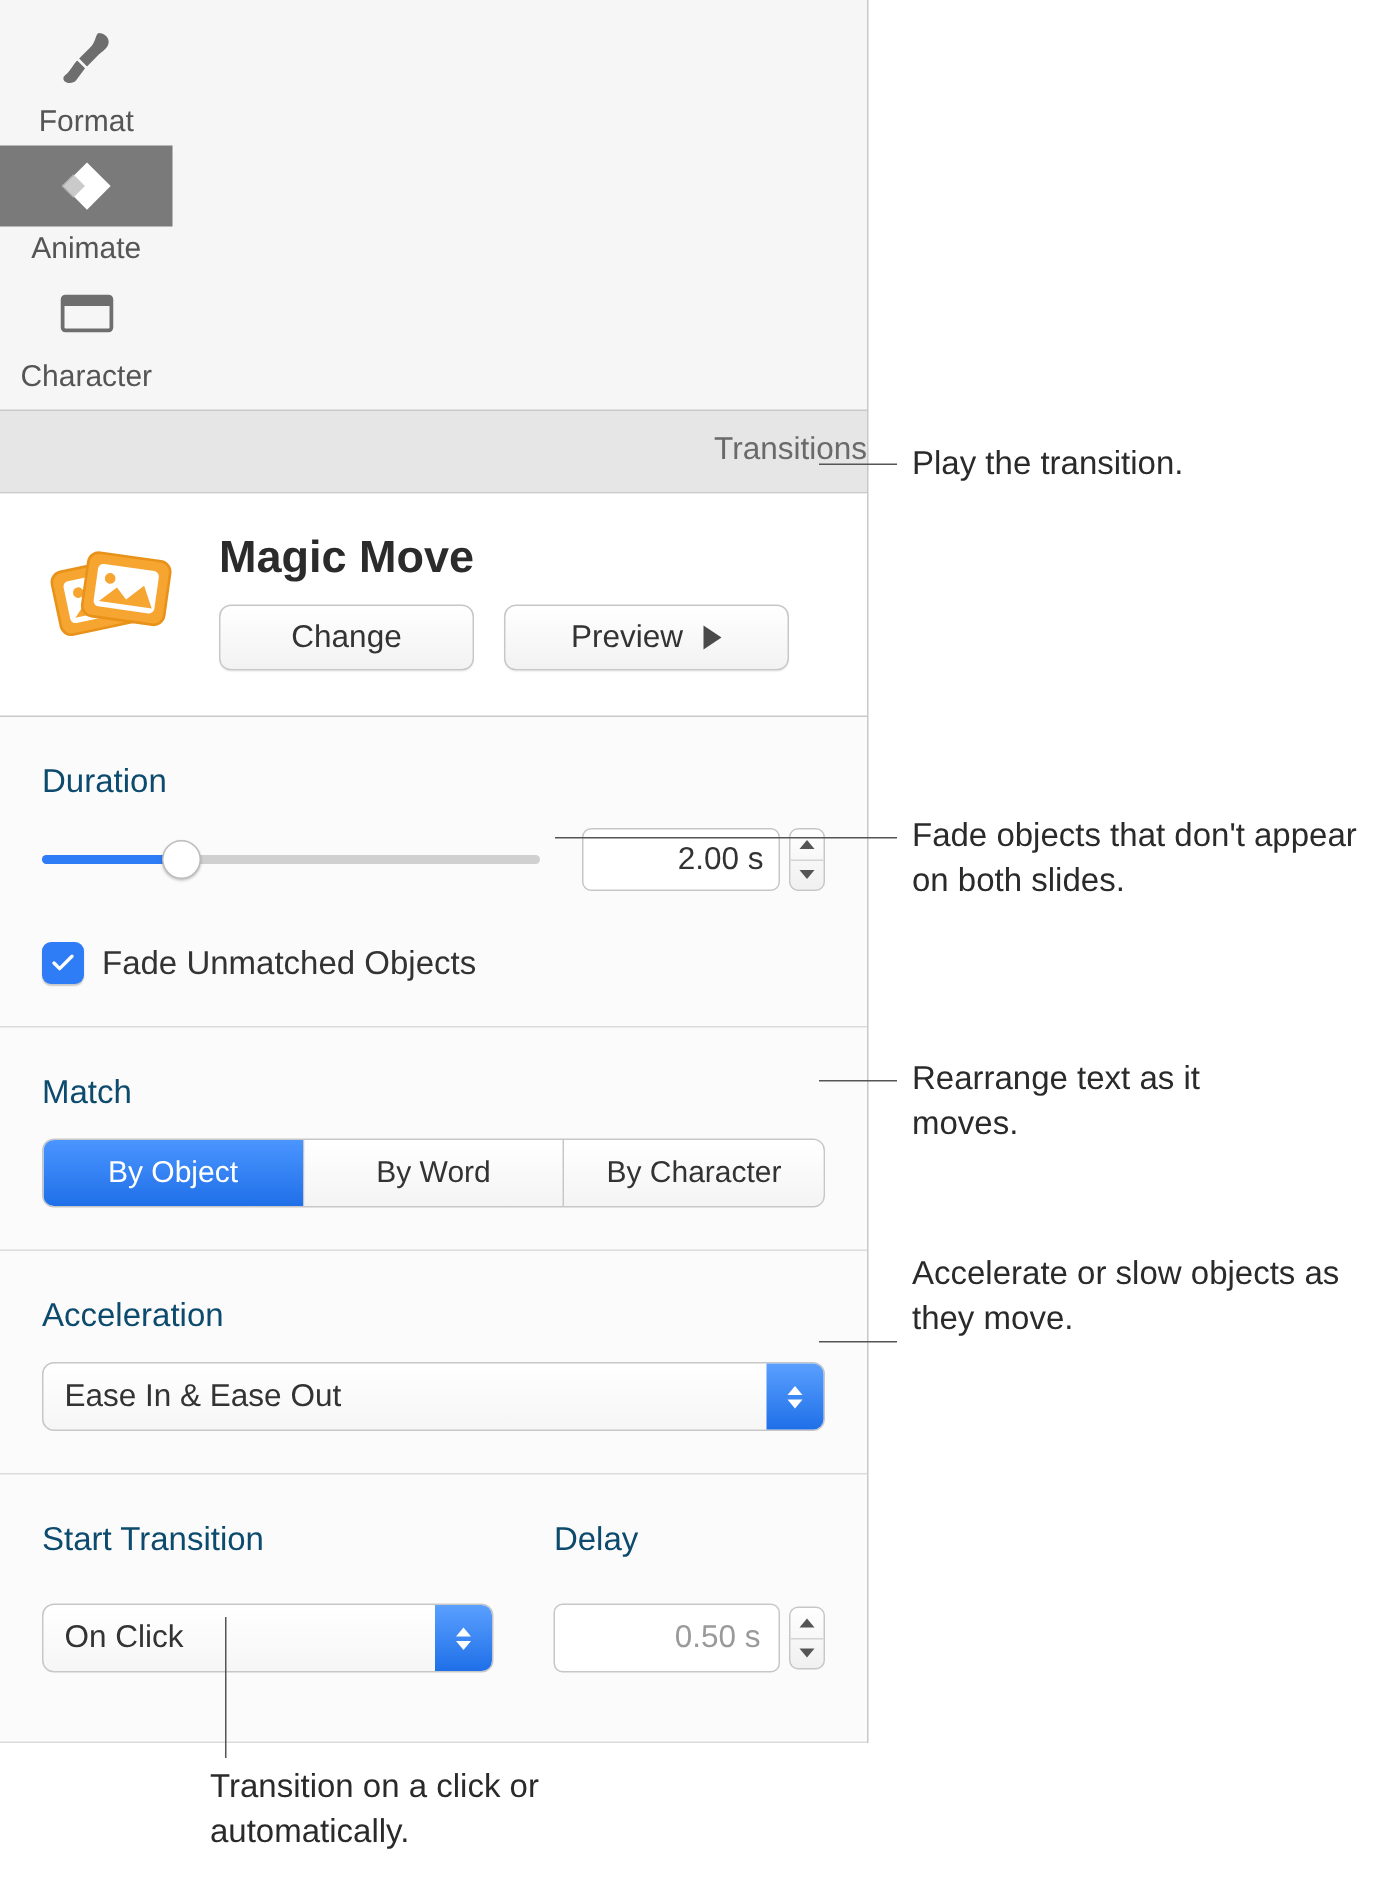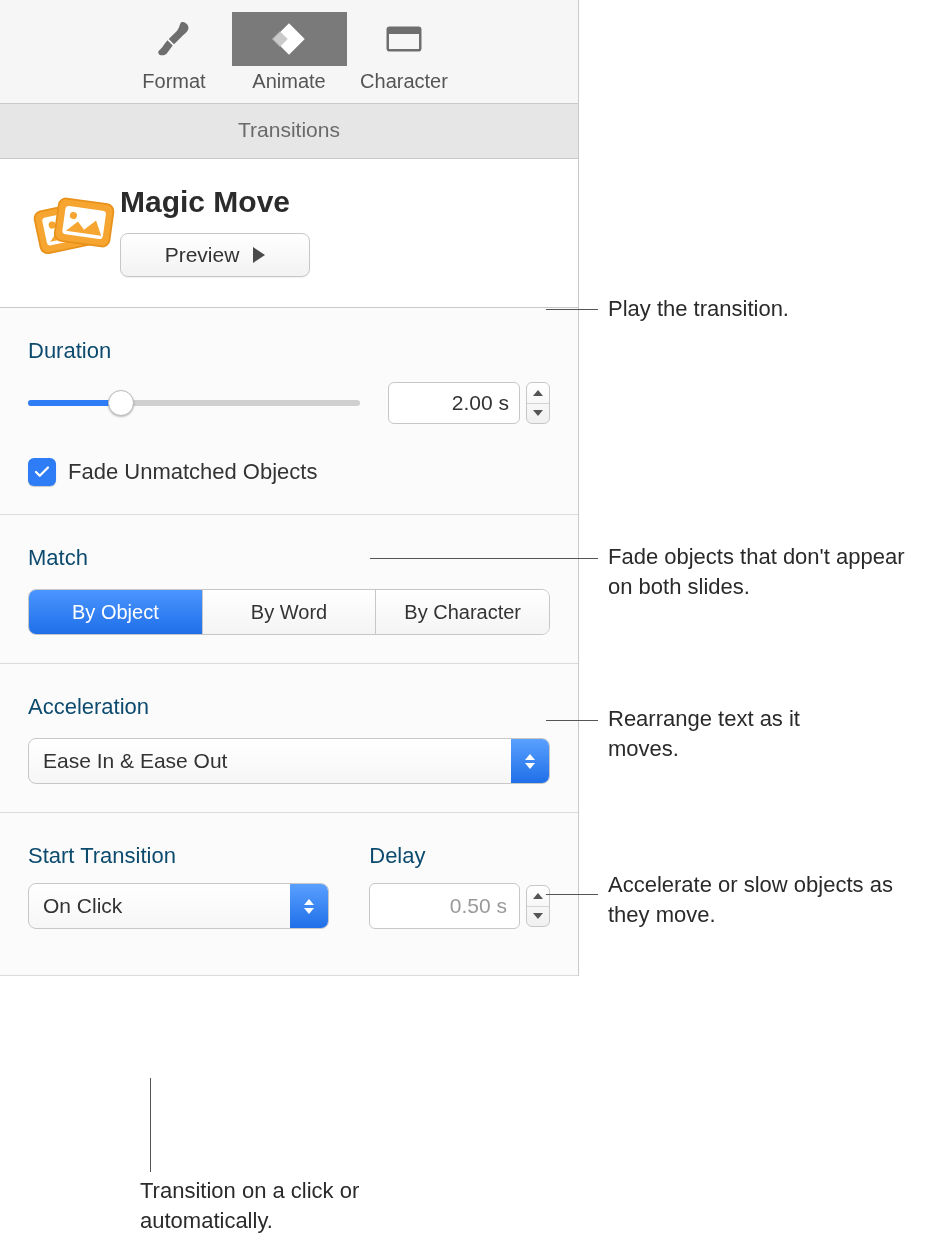--- a/index.html
+++ b/index.html
@@ -32,20 +32,21 @@
     width: 578px;
     border-right:1px solid var(--border);
     background: var(--bg-toolbar);
   }
   
   .toolbar {
     display:flex; justify-content:center; gap:0;
     padding-top:12px; padding-bottom:6px;
     background: var(--bg-toolbar);
     border-bottom:1px solid var(--border);
+    flex-direction:column;
   }
   .tool {
     width:115px;
     text-align:center;
     font-size:20px;
     color:#555;
   }
   .tool .iconbox {
     height:54px; line-height:54px;
     display:flex; align-items:center; justify-content:center;
@@ -53,32 +54,32 @@
   }
   .tool.active .iconbox { background:#7a7a7a; }
   .tool .label { padding:2px 0 4px; }
   .ico svg { display:block; }
   .ico-format svg { width:42px; height:42px; }
   .ico-animate svg { width:42px; height:42px; }
   .ico-document svg { width:40px; height:32px; }
   
   .paneheader {
     background: var(--bg-header);
-    text-align:center;
+    text-align:right;
     font-size:21px;
     color:#6a6a6a;
     padding:14px 0 16px;
     border-bottom:1px solid var(--border);
   }
   
   .effect {
     background: var(--bg-panel);
     border-bottom:1px solid var(--border);
     padding:26px 28px 30px;
-    display:flex; align-items:flex-start;
+    display:flex; gap:26px; align-items:flex-start;
   }
   .effect .thumb {
     width:92px; height:80px; position:relative;
   }
   .effect .thumb svg { width:100%; height:100%; }
   .effect .info { flex:1; }
   .effect h2 {
     margin:0 0 14px 0;
     font-size:30px; font-weight:700;
     color:#2b2b2b;
@@ -181,21 +182,21 @@
   }
   .popup .cap {
     position:absolute; right:0; top:0; bottom:0; width:38px;
     background:linear-gradient(#5aa0ff,#1f6fe8);
     border-top-right-radius:7px;border-bottom-right-radius:7px;
     display:flex;flex-direction:column;align-items:center;justify-content:center;gap:3px;
   }
   .popup .cap .caret-up{border-bottom-color:#fff;} .popup .cap .caret-down{border-top-color:#fff;}
   
   .twocol { display:flex; gap:40px; }
-  .twocol .col { display:flex; flex-direction:column; }
+  .twocol .col { display:flex; flex-direction:column;gap:16px; }
   .twocol .col h3 { margin-bottom:14px; }
   .twocol .col.start { flex:1.25; }
   .twocol .col.delay { flex:0.75; }
   .delay-field {
     display:flex; align-items:center; gap:6px;
   }
   .delay-field .box {
     flex:1; height:44px; border:1px solid #c7c7c7; border-radius:6px;
     background:#fff; display:flex; align-items:center; justify-content:flex-end;
     padding:0 12px; font-size:21px; color:#9a9a9a;
@@ -267,20 +268,23 @@
             <rect x="30" y="18" width="62" height="48" rx="8" fill="#f7a531" stroke="#e8921a" stroke-width="2"></rect>
             <rect x="38" y="26" width="46" height="32" rx="4" fill="#ffffff"></rect>
             <circle cx="48" cy="36" r="4" fill="#f7a531"></circle>
             <path d="M42 54 L54 42 L62 50 L74 38 L82 54 Z" fill="#f7a531"></path>
           </g>
         </svg>
       </div>
       <div class="info">
         <h2>Magic Move</h2>
         <div style="display:flex; gap:20px;">
+          <button class="macbtn change">
+            <span>Change</span>
+          </button>
           <button class="macbtn preview">
             <span>Preview</span>
             <span class="tri-right"></span>
           </button>
         </div>
       </div>
     </div>
 
     <div class="body">
 
@@ -369,18 +373,18 @@
   <div class="lead" style="left:546px; top:309px; width:52px;"></div>
   <div class="annot" style="left:608px; top:294px;">Play the transition.</div>
 
   <div class="lead" style="left:370px; top:558px; width:228px;"></div>
   <div class="annot" style="left:608px; top:542px; width:300px;">Fade objects that don't appear on both slides.</div>
 
   <div class="lead" style="left:546px; top:720px; width:52px;"></div>
   <div class="annot" style="left:608px; top:704px; width:260px;">Rearrange text as it moves.</div>
 
   <div class="lead" style="left:546px; top:894px; width:52px;"></div>
-  <div class="annot" style="left:608px; top:870px; width:300px;">Accelerate or slow objects as they move.</div>
+  <div class="annot" style="left:608px; top:834px; width:300px;">Accelerate or slow objects as they move.</div>
 
   <div class="lead" style="left:150px; top:1078px; width:1px; height:94px; background:#555;"></div>
   <div class="annot" style="left:140px; top:1176px; width:300px;">Transition on a click or automatically.</div>
 
 </div>
 
 </body></html>

